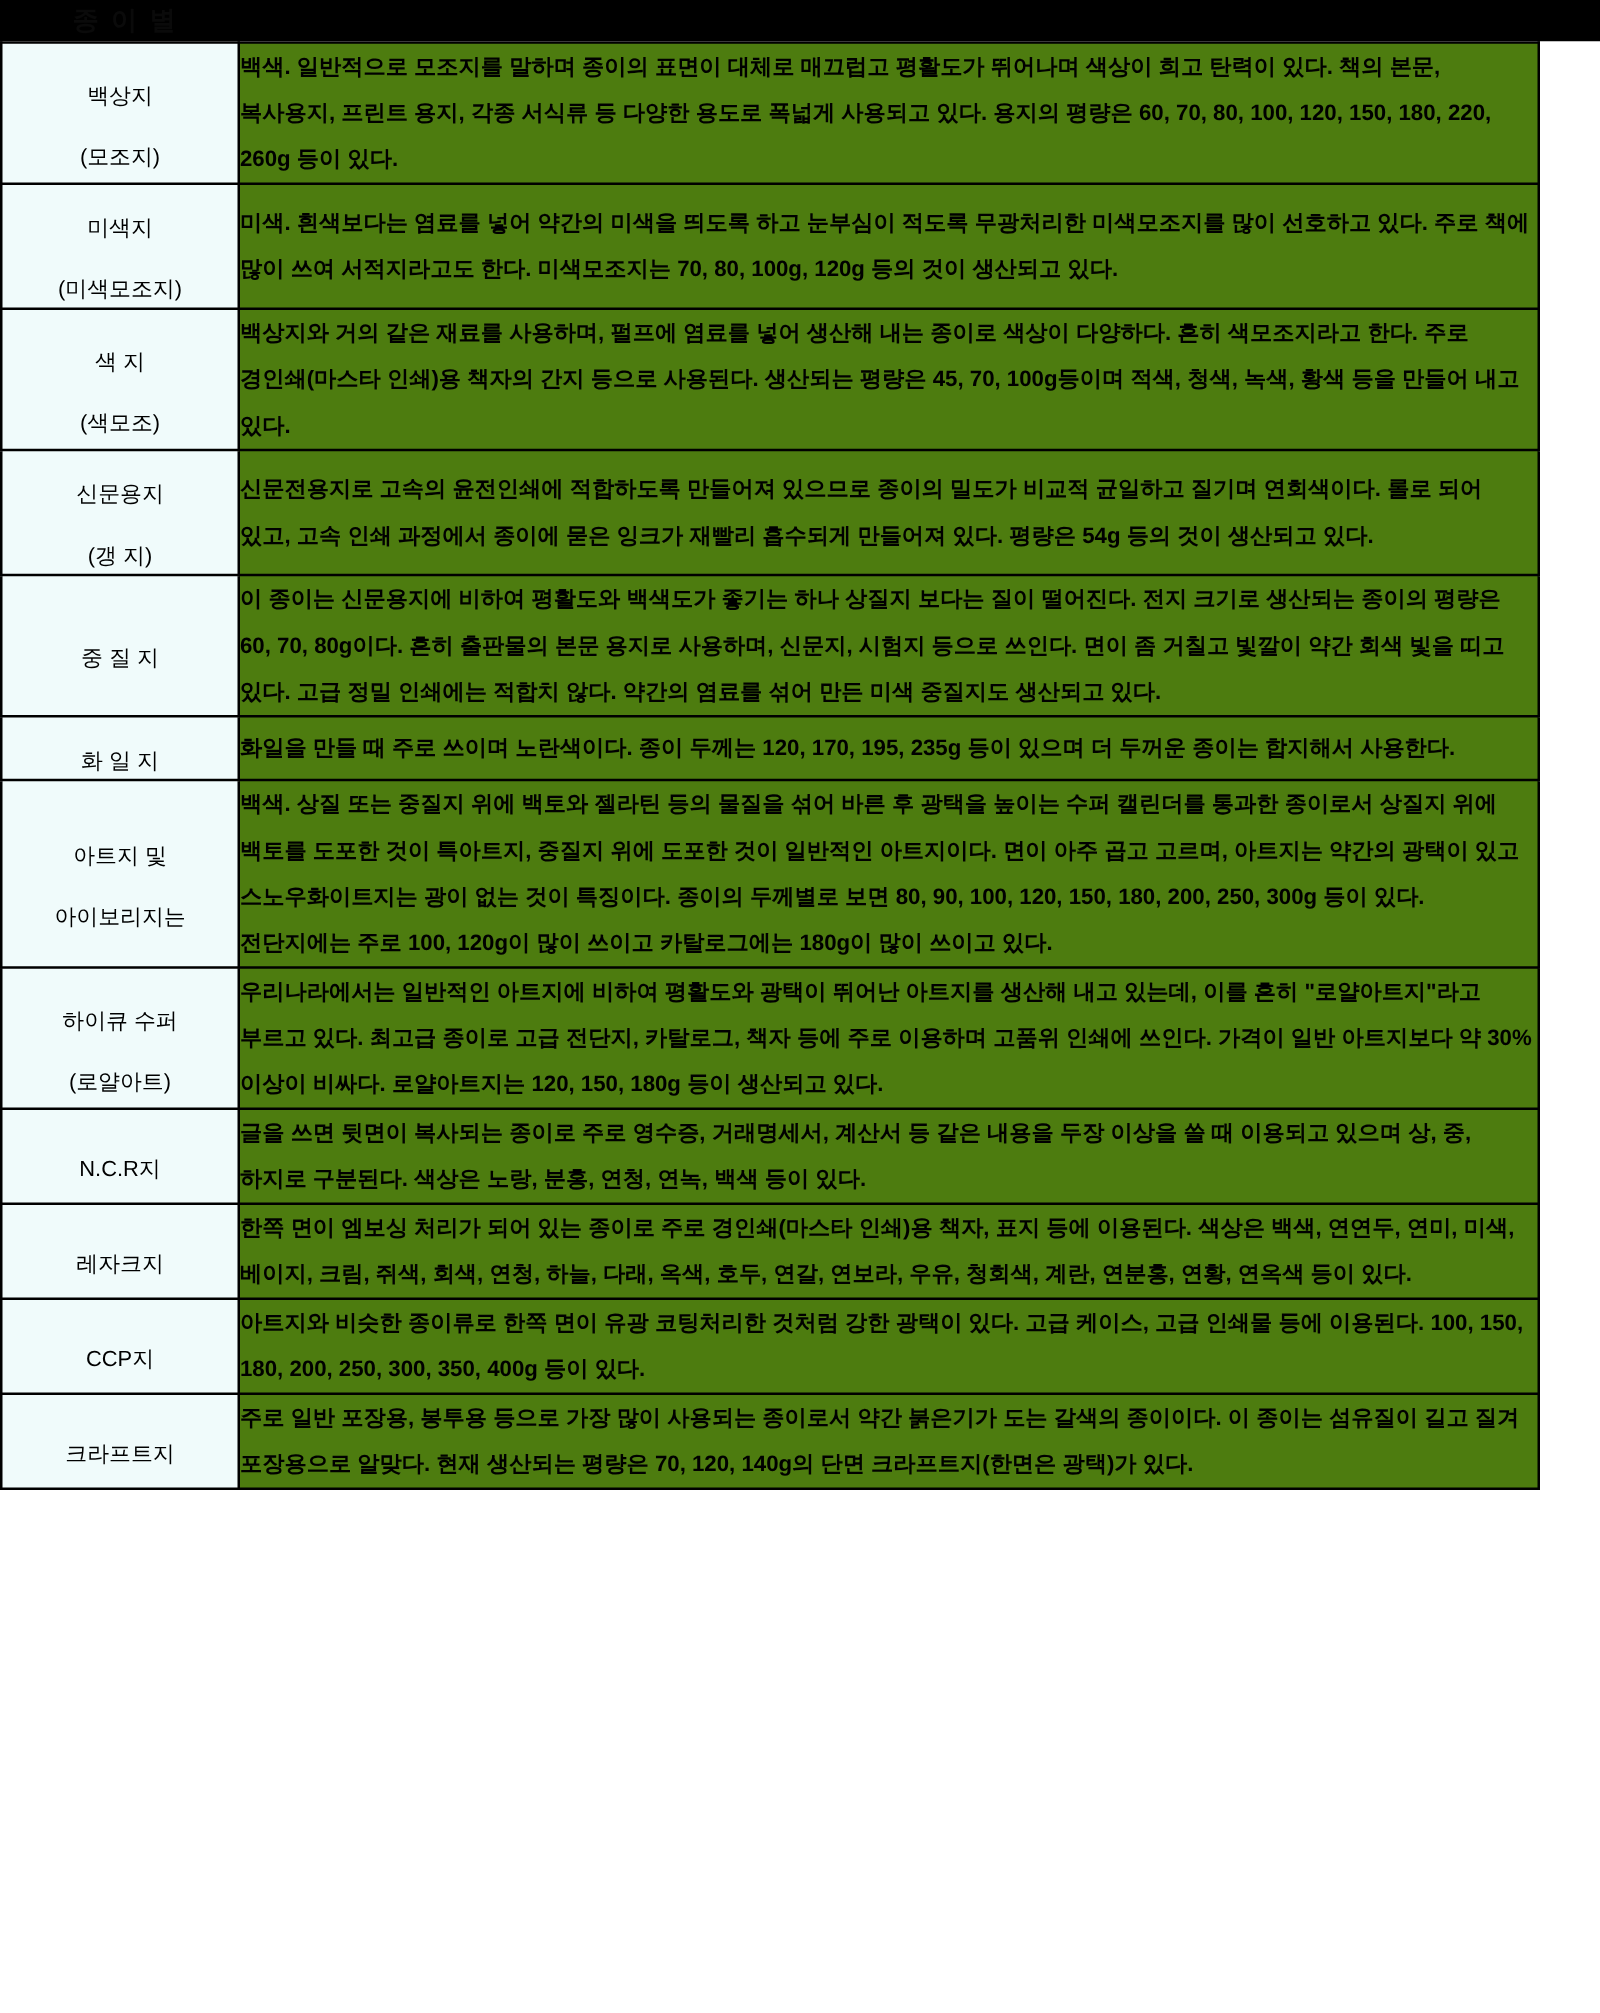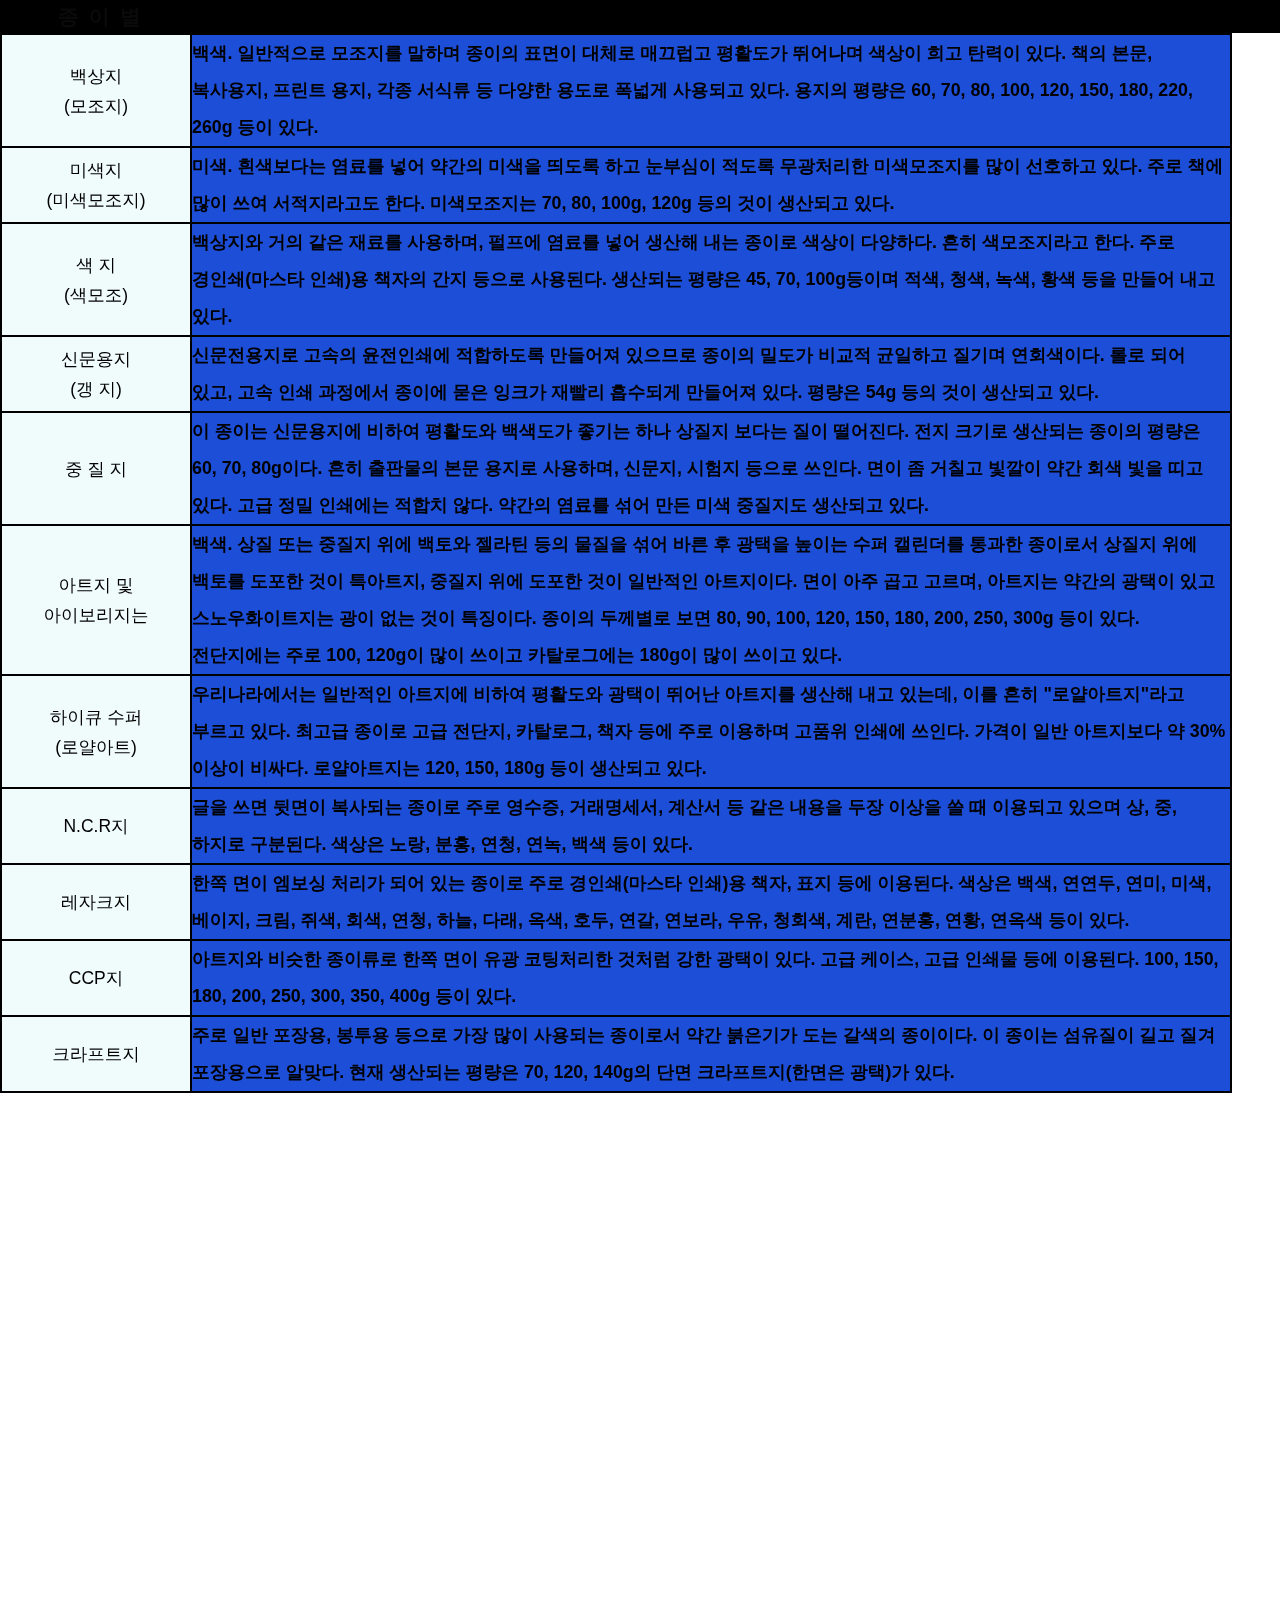--- a/index.html
+++ b/index.html
@@ -65,30 +65,30 @@
     width: 188px;
     background: #f0fbfb;
     text-align: center;
     font-size: 17.5px;
     font-weight: normal;
     color: #000000;
     line-height: 30px;
     padding: 9px 4px;
   }
   td.desc-cell {
-    background: #1d4ed8;
+    background: #4d7c0f;
     font-size: 17.8px;
     font-weight: bold;
     color: #000000;
     line-height: 37px;
     padding: 7px 8px 7px 9px;
     text-align: left;
     word-break: keep-all;
   }
-  .name-line { display: block; white-space: nowrap; }
+  .name-line { display: block; white-space: nowrap; margin-top: 19px; }
 </style>
 </head>
 <body>
 
 <div id="page">
 
   <div class="top-bar">
     <div class="top-bar-title">종 이 별</div>
   </div>
 
@@ -124,20 +124,26 @@
             <td class="desc-cell">신문전용지로 고속의 윤전인쇄에 적합하도록 만들어져 있으므로 종이의 밀도가 비교적 균일하고 질기며 연회색이다. 롤로 되어 있고, 고속 인쇄 과정에서 종이에 묻은 잉크가 재빨리 흡수되게 만들어져 있다. 평량은 54g 등의 것이 생산되고 있다.</td>
           </tr>
           <tr>
             <td class="name-cell">
               <span class="name-line">중 질 지</span>
             </td>
             <td class="desc-cell">이 종이는 신문용지에 비하여 평활도와 백색도가 좋기는 하나 상질지 보다는 질이 떨어진다. 전지 크기로 생산되는 종이의 평량은 60, 70, 80g이다. 흔히 출판물의 본문 용지로 사용하며, 신문지, 시험지 등으로 쓰인다. 면이 좀 거칠고 빛깔이 약간 회색 빛을 띠고 있다. 고급 정밀 인쇄에는 적합치 않다. 약간의 염료를 섞어 만든 미색 중질지도 생산되고 있다.</td>
           </tr>
           <tr>
             <td class="name-cell">
+              <span class="name-line">화 일 지</span>
+            </td>
+            <td class="desc-cell">화일을 만들 때 주로 쓰이며 노란색이다. 종이 두께는 120, 170, 195, 235g 등이 있으며 더 두꺼운 종이는 합지해서 사용한다.</td>
+          </tr>
+          <tr>
+            <td class="name-cell">
               <span class="name-line">아트지 및</span>
               <span class="name-line">아이보리지는</span>
             </td>
             <td class="desc-cell">백색. 상질 또는 중질지 위에 백토와 젤라틴 등의 물질을 섞어 바른 후 광택을 높이는 수퍼 캘린더를 통과한 종이로서 상질지 위에 백토를 도포한 것이 특아트지, 중질지 위에 도포한 것이 일반적인 아트지이다. 면이 아주 곱고 고르며, 아트지는 약간의 광택이 있고 스노우화이트지는 광이 없는 것이 특징이다. 종이의 두께별로 보면 80, 90, 100, 120, 150, 180, 200, 250, 300g 등이 있다. 전단지에는 주로 100, 120g이 많이 쓰이고 카탈로그에는 180g이 많이 쓰이고 있다.</td>
           </tr>
           <tr>
             <td class="name-cell">
               <span class="name-line">하이큐 수퍼</span>
               <span class="name-line">(로얄아트)</span>
             </td>

